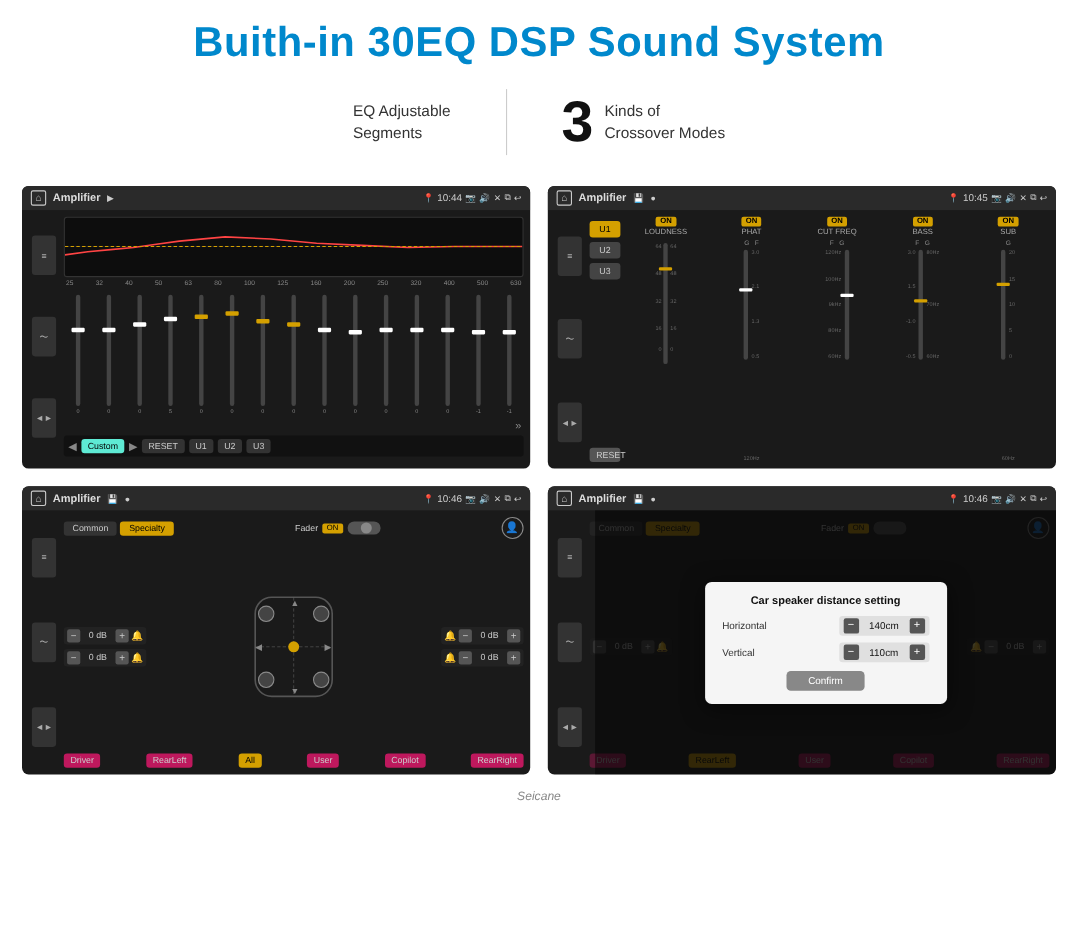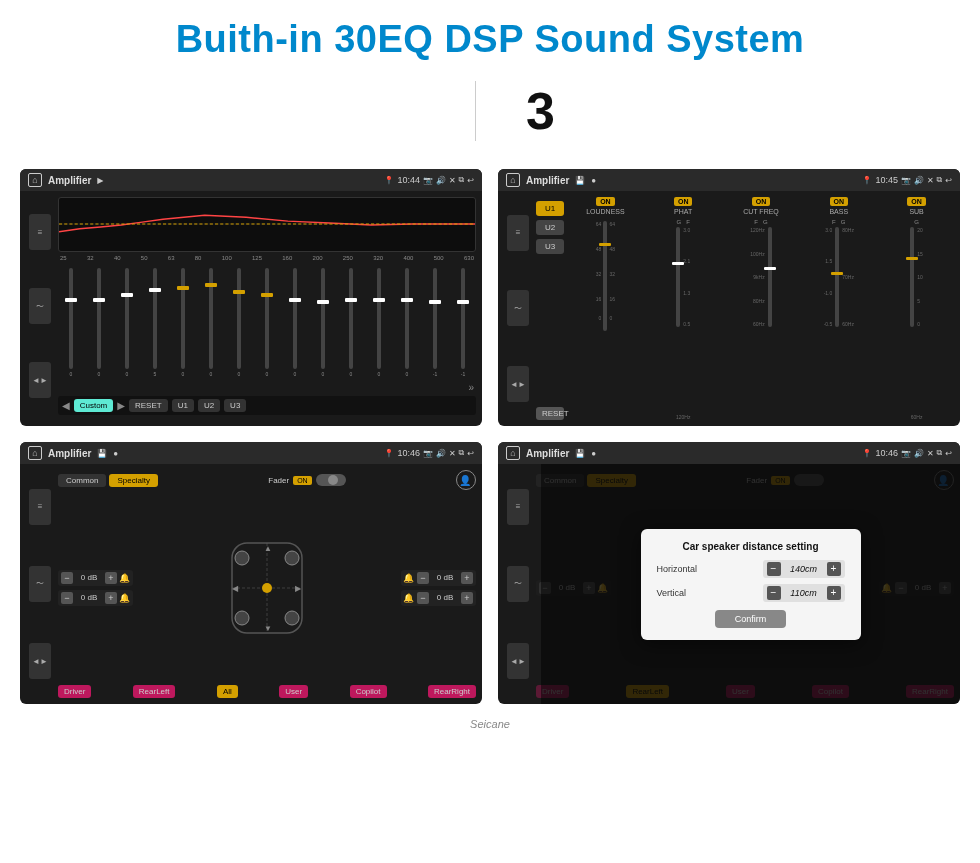--- a/index.html
+++ b/index.html
@@ -418,21 +418,20 @@
       justify-content: center;
       font-size: 10px;
       color: #fff;
       cursor: pointer;
     }
     .dialog-val {
       font-size: 9px;
       color: #111;
       min-width: 40px;
       text-align: center;
-      font-style: italic;
     }
     .dialog-confirm {
       background: #888;
       color: #fff;
       border-radius: 4px;
       padding: 4px 20px;
       font-size: 9px;
       cursor: pointer;
       display: block;
       margin: 8px auto 0;
@@ -465,24 +464,26 @@
   </style>
 </head>
 <body>
 
 <div class="page-header">
   <h1 class="page-title">Buith-in 30EQ DSP Sound System</h1>
 </div>
 
 <div class="stats-row">
   <div class="stat-item">
+    <span class="stat-desc">EQ Adjustable<br>Segments</span>
   </div>
   <div class="stat-divider"></div>
   <div class="stat-item">
     <span class="stat-number">3</span>
+    <span class="stat-desc">Kinds of<br>Crossover Modes</span>
   </div>
 </div>
 
 <div class="screenshots-grid">
 
   <div class="screenshot">
     <div class="status-bar">
       <div class="status-bar-left">
         <div class="home-icon"></div>
         <span class="app-name">Amplifier</span>

